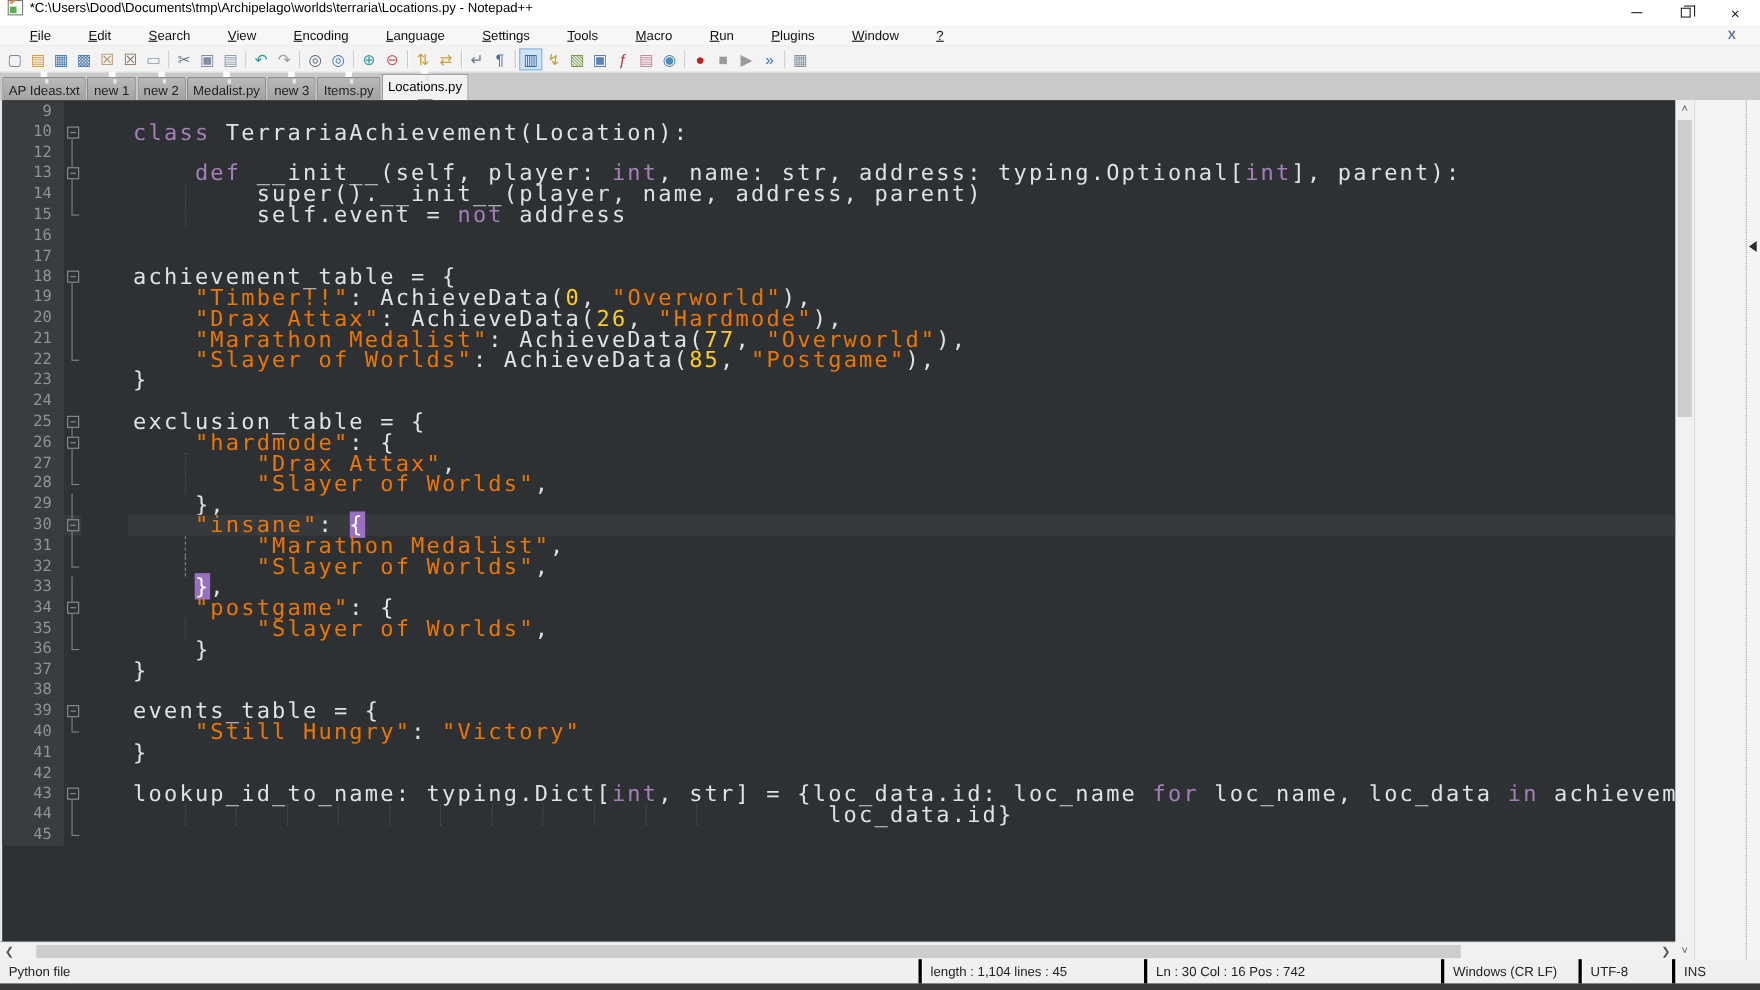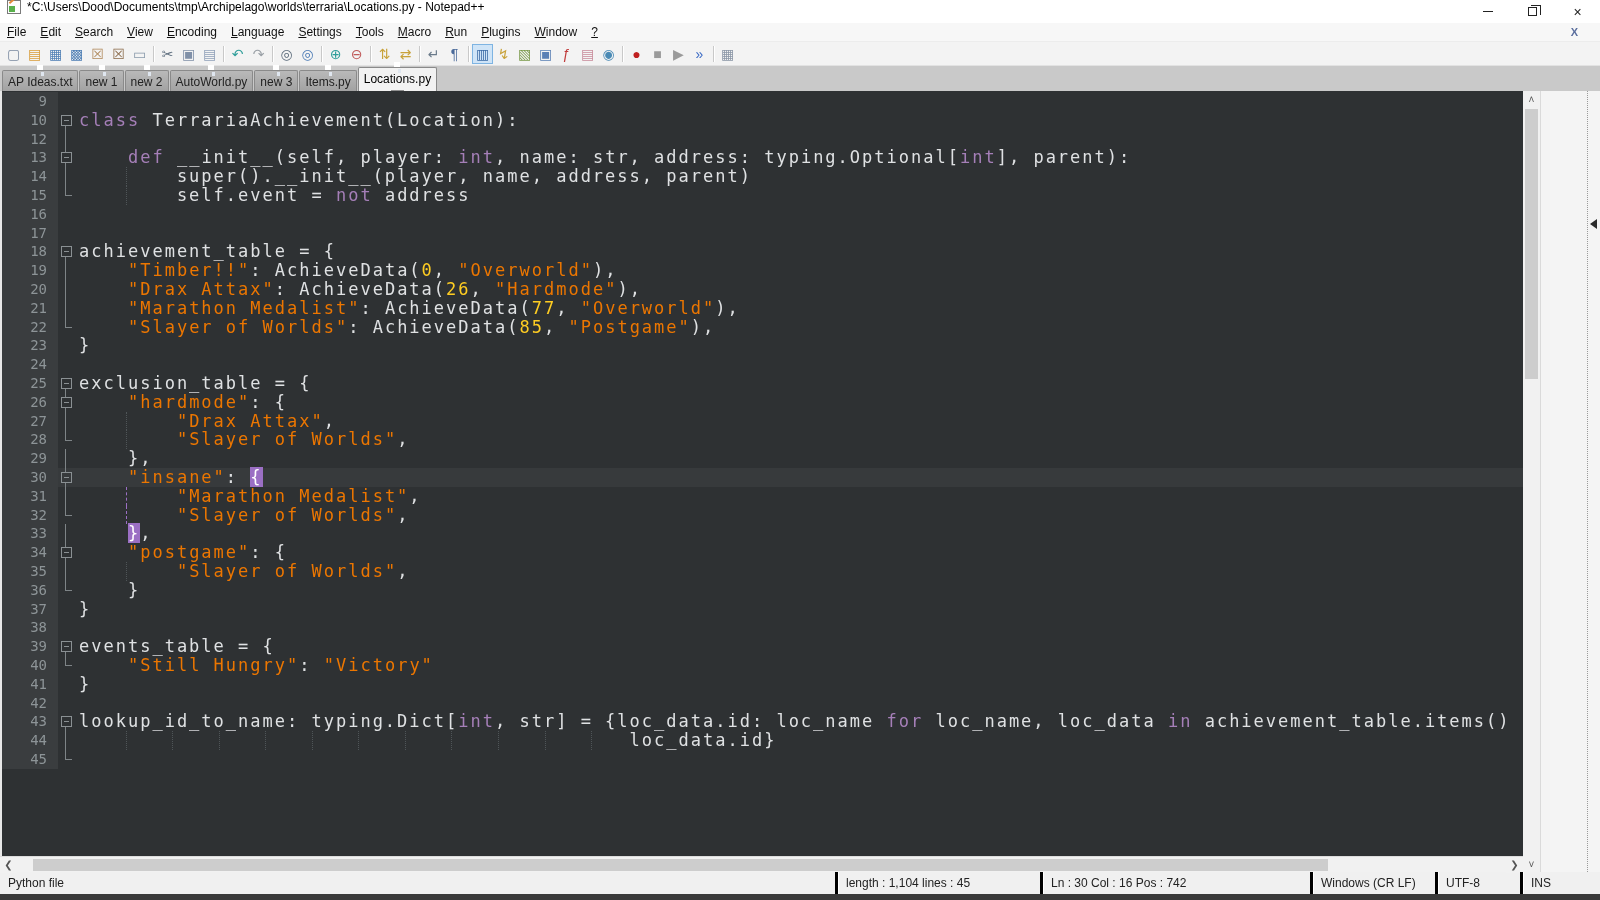--- a/index.html
+++ b/index.html
@@ -16,21 +16,21 @@
   .title-text { font-size:12px; color:#000; }
   .win-controls { position:absolute; right:0; top:0; height:23px; display:flex; }
   .wbtn { width:45px; height:23px; display:flex; align-items:center; justify-content:center; color:#222; }
   .wbtn .min { width:10px; height:1px; background:#222; }
   .wbtn .max { width:9px; height:9px; border:1px solid #222; position:relative; background:#fff; }
   .wbtn .max::before { content:""; position:absolute; left:2px; top:-3px; width:9px; height:9px; border:1px solid #222; border-bottom:none; border-left:none; }
   .wbtn.close { font-size:14px; }
 
   
   .menubar { height:19px; background:#f7f7f7; display:flex; align-items:center; font-size:12px; color:#111; position:relative; border-bottom:1px solid #ececec; }
-  .mi { padding:2px 7px; }
+  .mi { padding:2px 7px;margin-left:20px; }
   .mi u { text-decoration:underline; }
   .menubar .doc-close { position:absolute; right:22px; font-size:11px; font-weight:bold; color:#5b6f9e; }
 
   
   .toolbar { height:24px; background:#f3f3f3; display:flex; align-items:center; padding-left:3px; border-bottom:1px solid #e2e2e2; }
   .tbi { width:21px; height:20px; display:flex; align-items:center; justify-content:center;
     font-size:14px; line-height:1; }
   .tbi.active { background:#cfe4f7; border:1px solid #7eb4e2; }
   .tsep { width:1px; height:16px; background:#c9c9c9; margin:0 3px; box-shadow:1px 0 0 #fff; }
 
@@ -50,22 +50,22 @@
   
   .main-row { display:flex; height:781px; }
   .editor-col { flex:1; display:flex; flex-direction:column; min-width:0; }
   .editor { height:765px; background:var(--bg); border-left:2px solid #e8e8e8; overflow:hidden;
     font-family:"DejaVu Sans Mono", monospace; position:relative; padding-top:1px; }
   .row { display:flex; height:18.8px; align-items:stretch; }
   .lnum { width:56px; flex:none; background:var(--mbg); color:var(--lnc);
     font-size:14px; text-align:right; padding-right:11px; line-height:18.8px; }
   .fold { width:16px; flex:none; position:relative; }
   .row.current .fold, .row.current .code { background:var(--cur); }
-  .code { flex:1; position:relative; white-space:pre; font-size:17px; letter-spacing:2px;
-    line-height:18.8px; padding-left:5px; color:var(--def); }
+  .code { flex:1; position:relative; white-space:pre; font-size:20px; letter-spacing:2px;
+    line-height:18.8px; padding-left:5px; color:var(--def);margin-left:42px; }
   .t-k { color:var(--kw); } .t-s { color:var(--str); } .t-n { color:var(--num); } .t-d { color:var(--def); }
   .t-bm { background:var(--bmbg); color:#fff; }
   .g, .gp { position:absolute; top:0; bottom:0; width:0; }
   .g { border-left:1px dotted var(--gd); }
   .gp { border-left:1px dashed var(--gdp); }
   
   .fold-v::before, .fold-end::before { content:""; position:absolute; left:7px; top:0; bottom:0; width:1px; background:#7e8487; }
   .fold-end::before { bottom:50%; }
   .fold-end::after { content:""; position:absolute; left:7px; top:50%; width:7px; height:1px; background:#7e8487; }
   .fold-box::before, .fold-boxm::before { content:""; position:absolute; left:7px; bottom:0; top:50%; width:1px; background:#7e8487; }
@@ -188,21 +188,21 @@
       <span>new 1</span>
       <span class="tab-close">✕</span>
     </div>
     <div class="tab">
       <span class="fd" style="background: rgb(138, 122, 184);"></span>
       <span>new 2</span>
       <span class="tab-close">✕</span>
     </div>
     <div class="tab">
       <span class="fd" style="background: rgb(63, 124, 196);"></span>
-      <span>AutoWorld.py</span>
+      <span>Medalist.py</span>
       <span class="tab-close">✕</span>
     </div>
     <div class="tab">
       <span class="fd" style="background: rgb(138, 122, 184);"></span>
       <span>new 3</span>
       <span class="tab-close">✕</span>
     </div>
     <div class="tab">
       <span class="fd" style="background: rgb(63, 124, 196);"></span>
       <span>Items.py</span>

